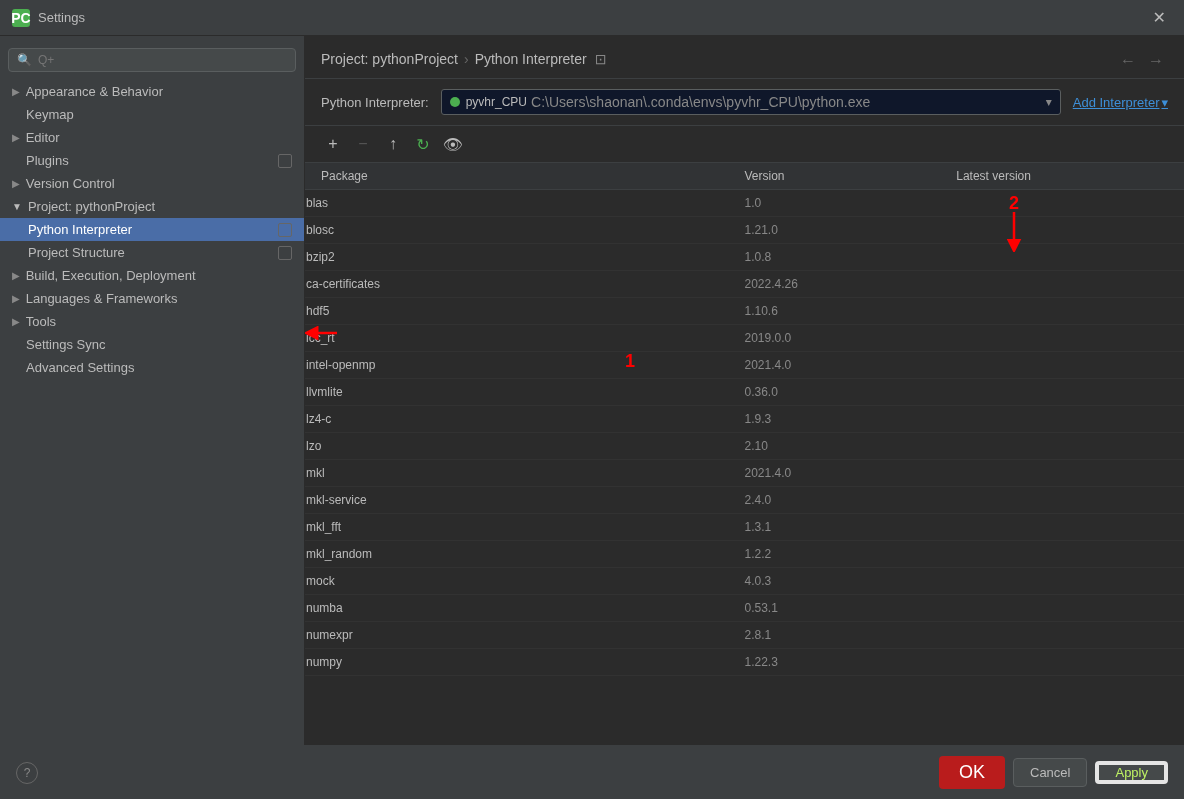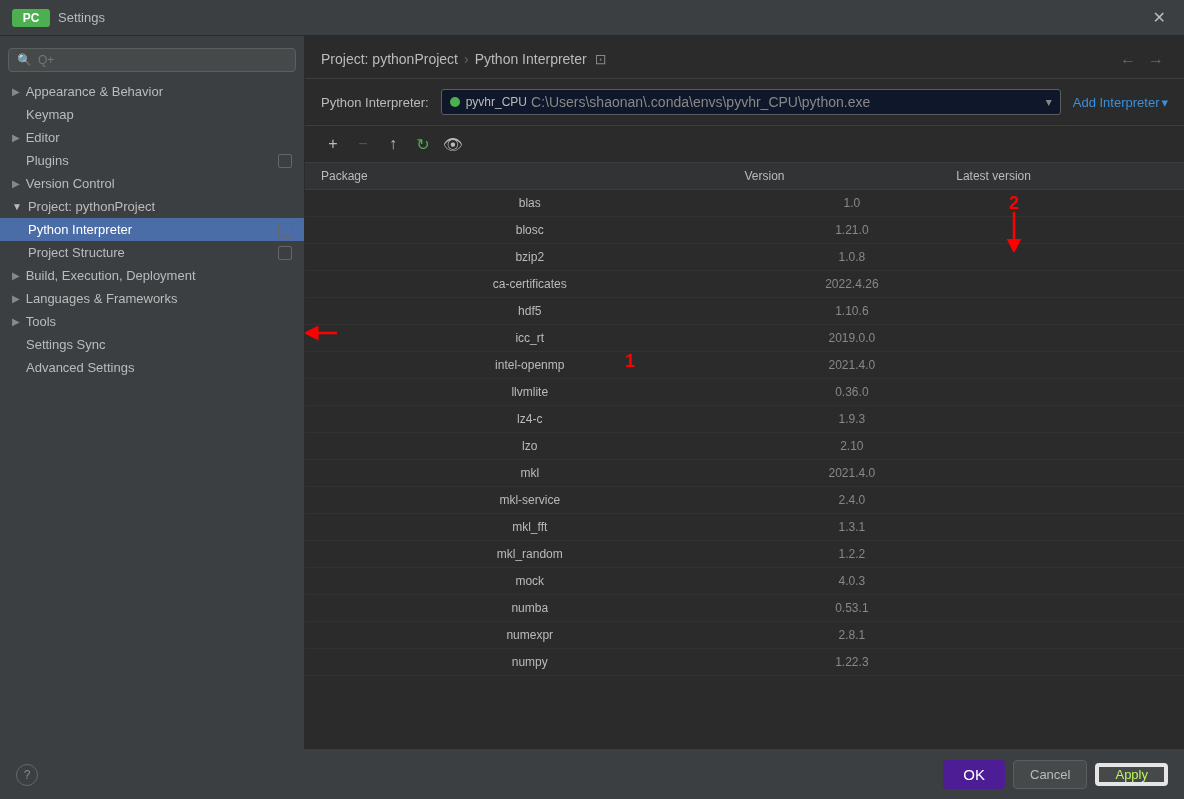--- a/index.html
+++ b/index.html
@@ -24,29 +24,29 @@
     .title-bar {
       background: #3c3f41;
       display: flex;
       align-items: center;
       padding: 6px 12px;
       height: 36px;
       border-bottom: 1px solid #2b2b2b;
     }
 
     .title-bar-icon {
-      width: 38px;
+      width: 18px;
       height: 18px;
       background: #4CAF50;
       border-radius: 3px;
       margin-right: 8px;
       display: flex;
       align-items: center;
       justify-content: center;
-      font-size: 12px;
+      font-size: 14px;
       color: white;
       font-weight: bold;
     }
 
     .title-bar-text {
       color: #bbbbbb;
       font-size: 13px;
       flex: 1;
     }
 
@@ -233,20 +233,21 @@
     .add-interpreter-btn {
       background: transparent;
       border: none;
       color: #3d8fd8;
       cursor: pointer;
       font-size: 13px;
       white-space: nowrap;
       display: flex;
       align-items: center;
       gap: 2px;
+      text-decoration: underline;
     }
 
     .toolbar {
       padding: 6px 16px;
       display: flex;
       align-items: center;
       gap: 6px;
       border-bottom: 1px solid #3c3f41;
     }
 
@@ -285,24 +286,23 @@
 
     .table-header-cell {
       color: #bbbbbb;
       font-size: 12px;
       font-weight: 500;
     }
 
     .table-row {
       display: grid;
       grid-template-columns: 2fr 1fr 1fr;
-      padding: 4px 10px;
+      padding: 4px 1px;
       border-bottom: 1px solid #323232;
       cursor: default;
-      text-align: center;
     }
 
     .table-cell {
       color: #bbbbbb;
       font-size: 12px;
       padding: 2px 0;
     }
 
     .table-cell.package-name { color: #bbbbbb; }
     .table-cell.version { color: #888; }
@@ -338,27 +338,27 @@
       justify-content: center;
     }
 
     .footer-right {
       display: flex;
       align-items: center;
       gap: 8px;
     }
 
     .btn-ok {
-      background: #4c1d95;
+      background: #b91c1c;
       border: none;
       color: white;
       padding: 6px 20px;
       border-radius: 4px;
       cursor: pointer;
-      font-size: 15px;
+      font-size: 18px;
     }
 
     .btn-cancel {
       background: #45494a;
       border: 1px solid #5a5e5f;
       color: #bbbbbb;
       padding: 6px 16px;
       border-radius: 4px;
       cursor: pointer;
       font-size: 13px;

